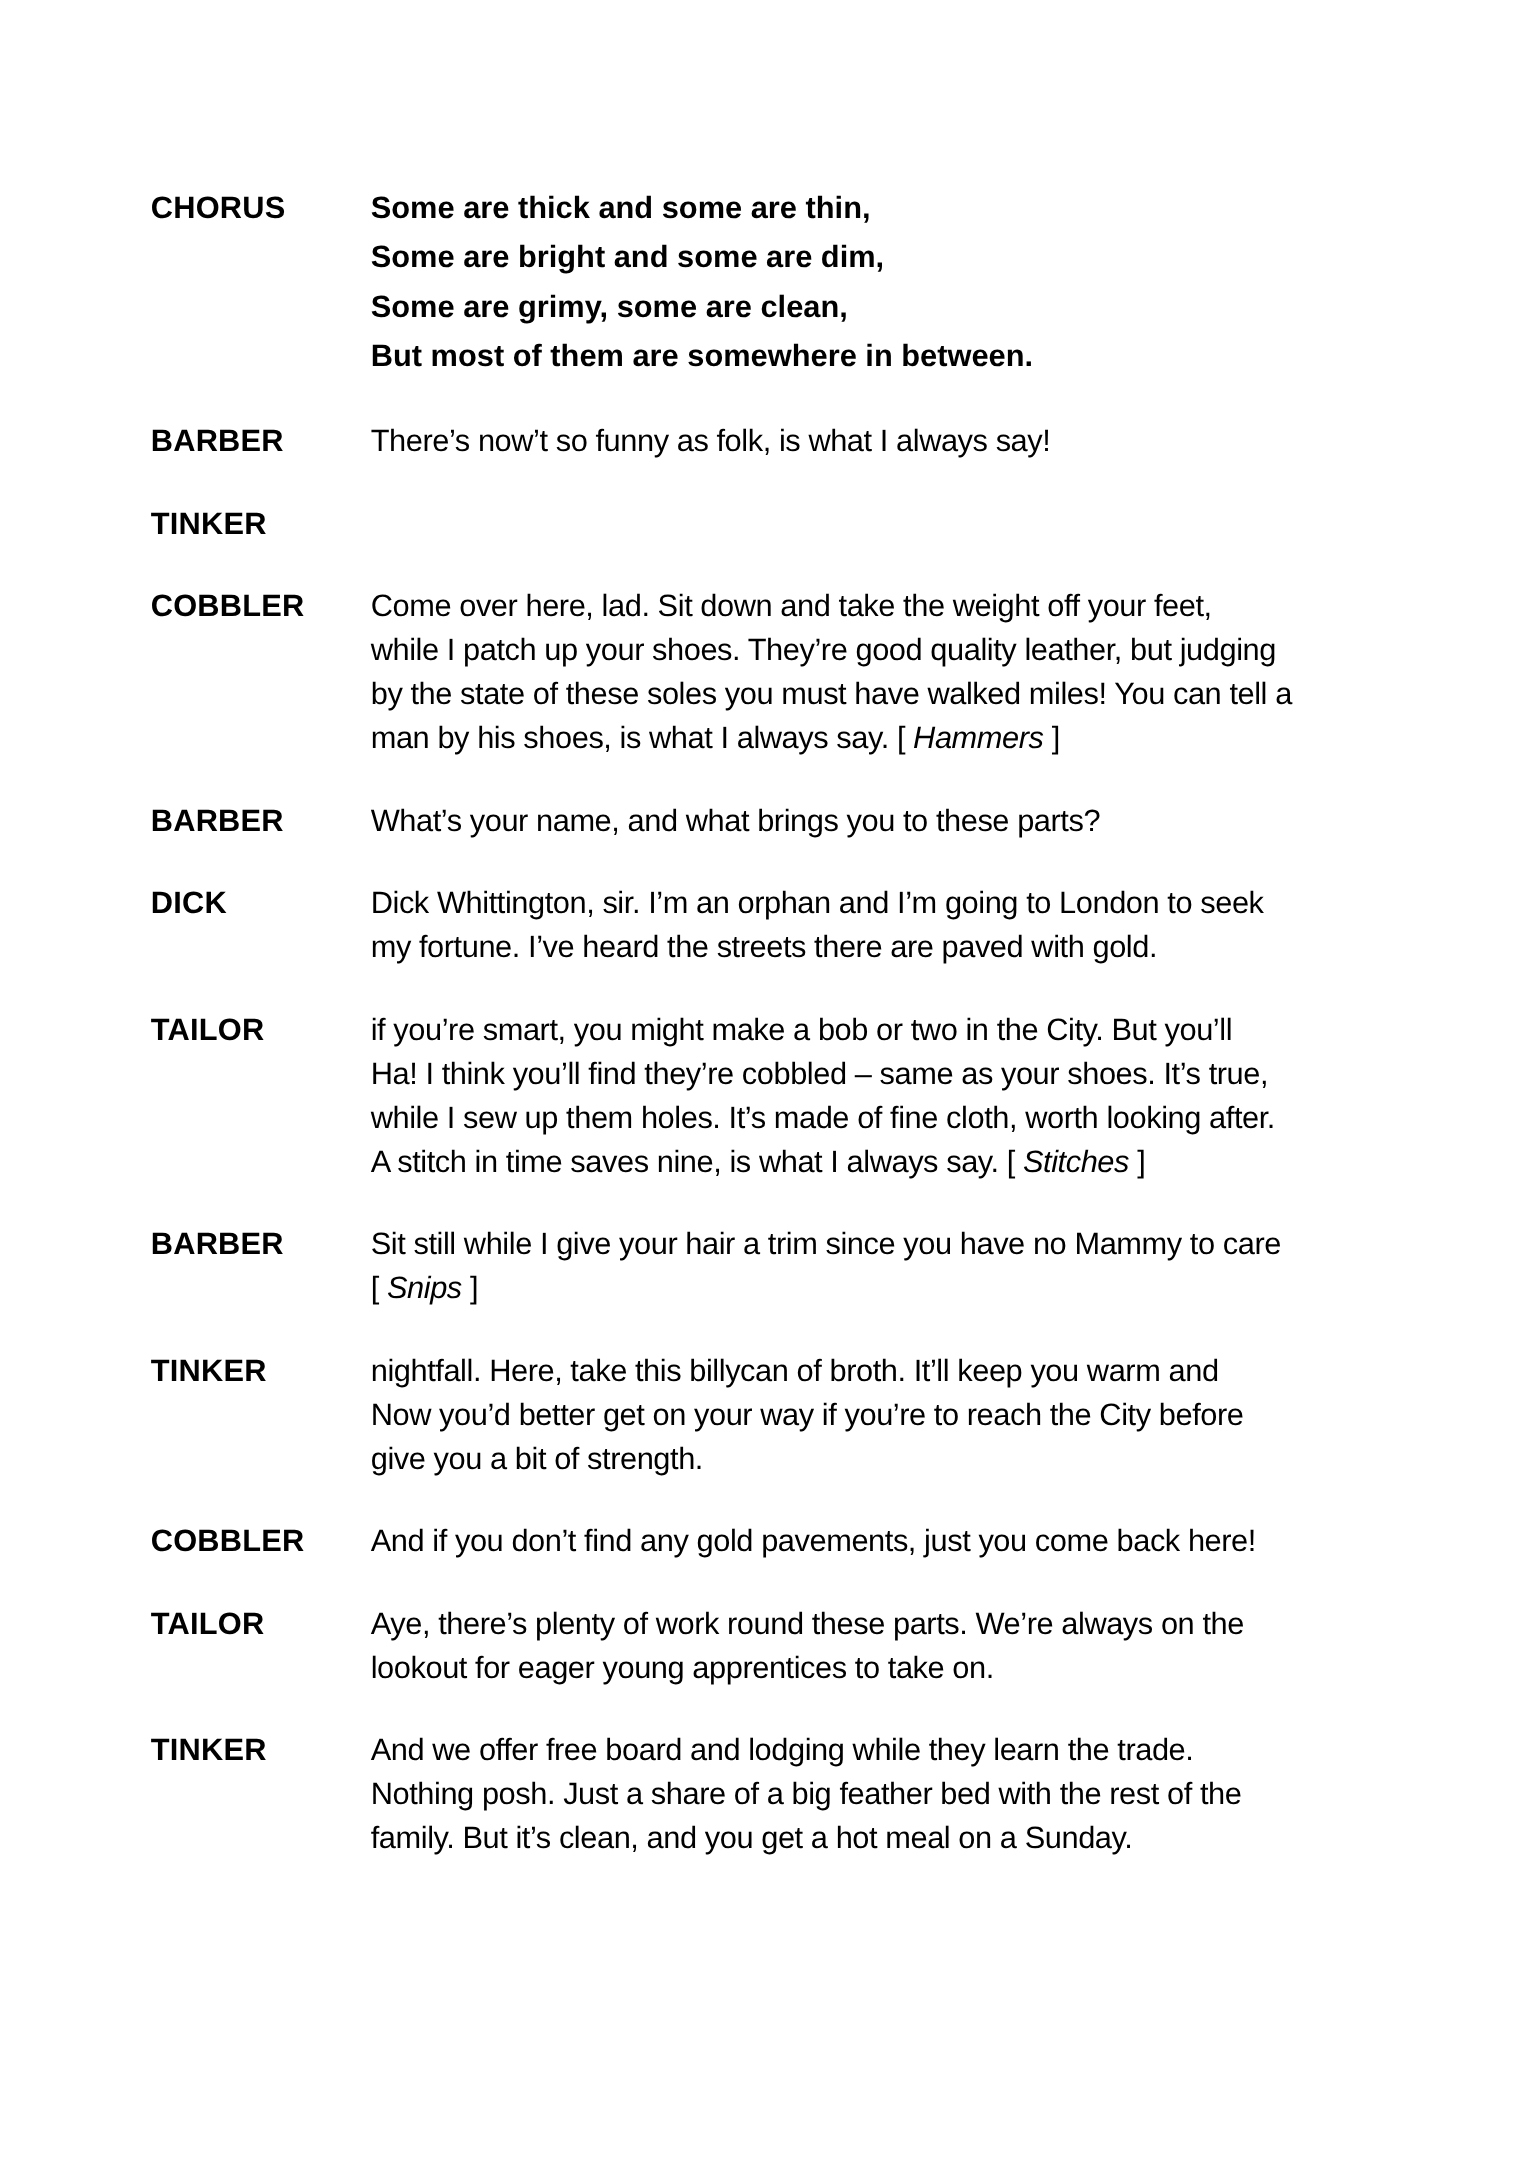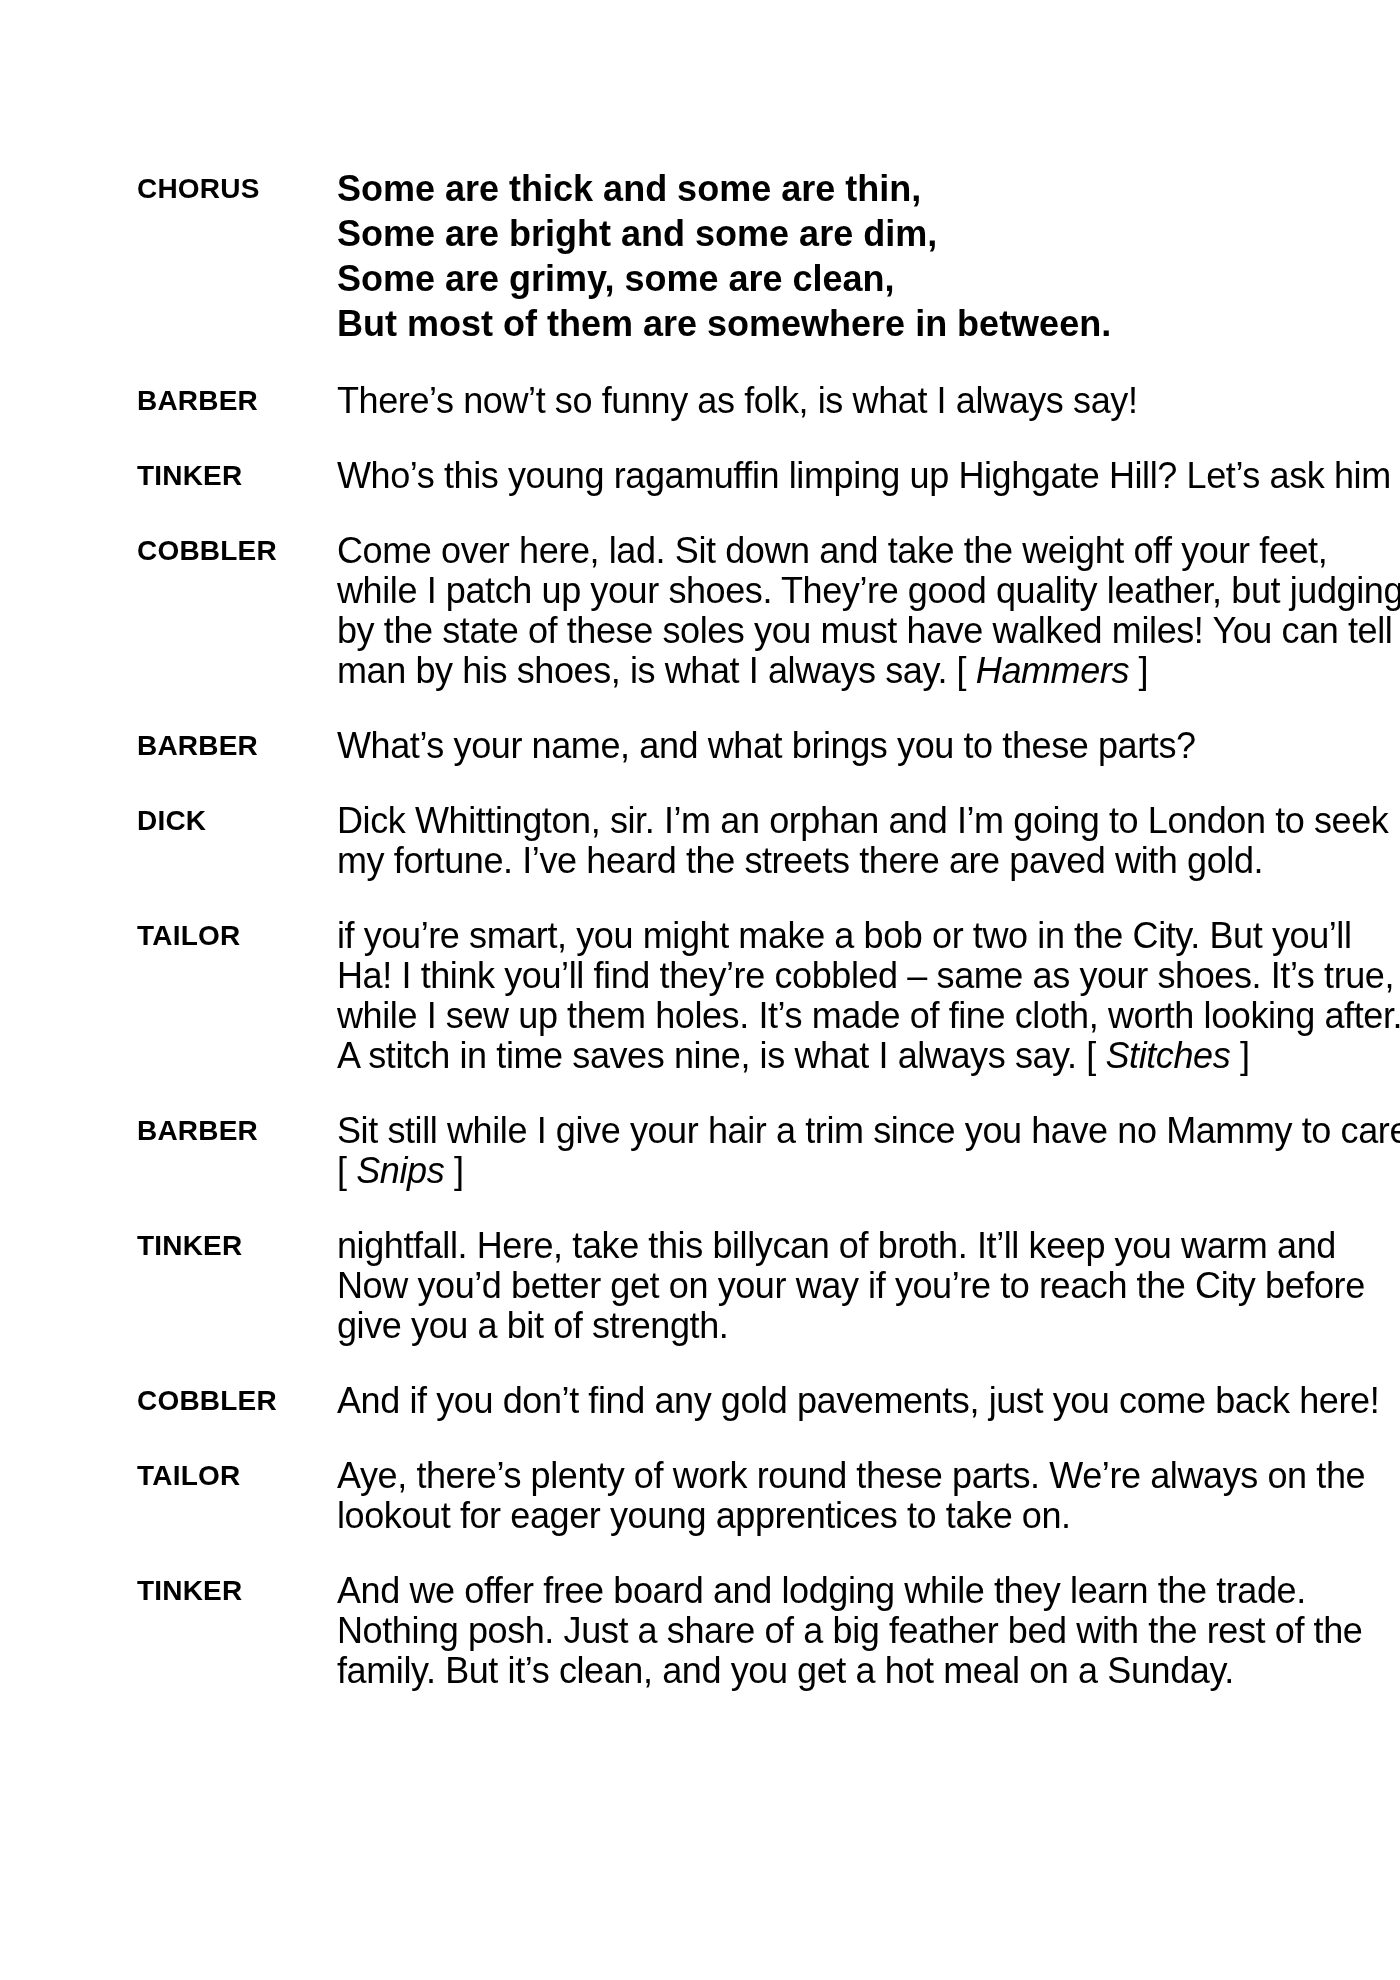--- a/index.html
+++ b/index.html
@@ -34,21 +34,21 @@
   .speaker {
     flex: 0 0 200px;
     width: 200px;
     font-weight: bold;
     font-size: 28px;
     line-height: 40px;
     letter-spacing: 0.2px;
   }
   .dialogue {
     flex: 1 1 auto;
-    font-size: 36px;
+    font-size: 28px;
     line-height: 40px;
     letter-spacing: -0.4px;
   }
   .dialogue .line {
     white-space: pre;
   }
   .entry.verse .dialogue,
   .entry.verse .speaker {
     line-height: 45px;
   }
@@ -90,21 +90,20 @@
   <section class="entry">
     <div class="speaker">BARBER</div>
     <div class="dialogue">
           <div class="line"><span>There’s now’t so funny as folk, is what I always say!</span></div>
         </div>
   </section>
 
   <section class="entry">
     <div class="speaker">TINKER</div>
     <div class="dialogue">
-          <div class="line"><span>Who’s this young ragamuffin limping up Highgate Hill? Let’s ask him</span></div>
         </div>
   </section>
 
   <section class="entry">
     <div class="speaker">COBBLER</div>
     <div class="dialogue">
           <div class="line"><span>Come over here, lad. Sit down and take the weight off your feet,</span></div>
           <div class="line"><span>while I patch up your shoes. They’re good quality leather, but judging</span></div>
           <div class="line"><span>by the state of these soles you must have walked miles! You can tell a</span></div>
           <div class="line"><span>man by his shoes, is what I always say. [ </span><span class="italic">Hammers</span><span> ]</span></div>

